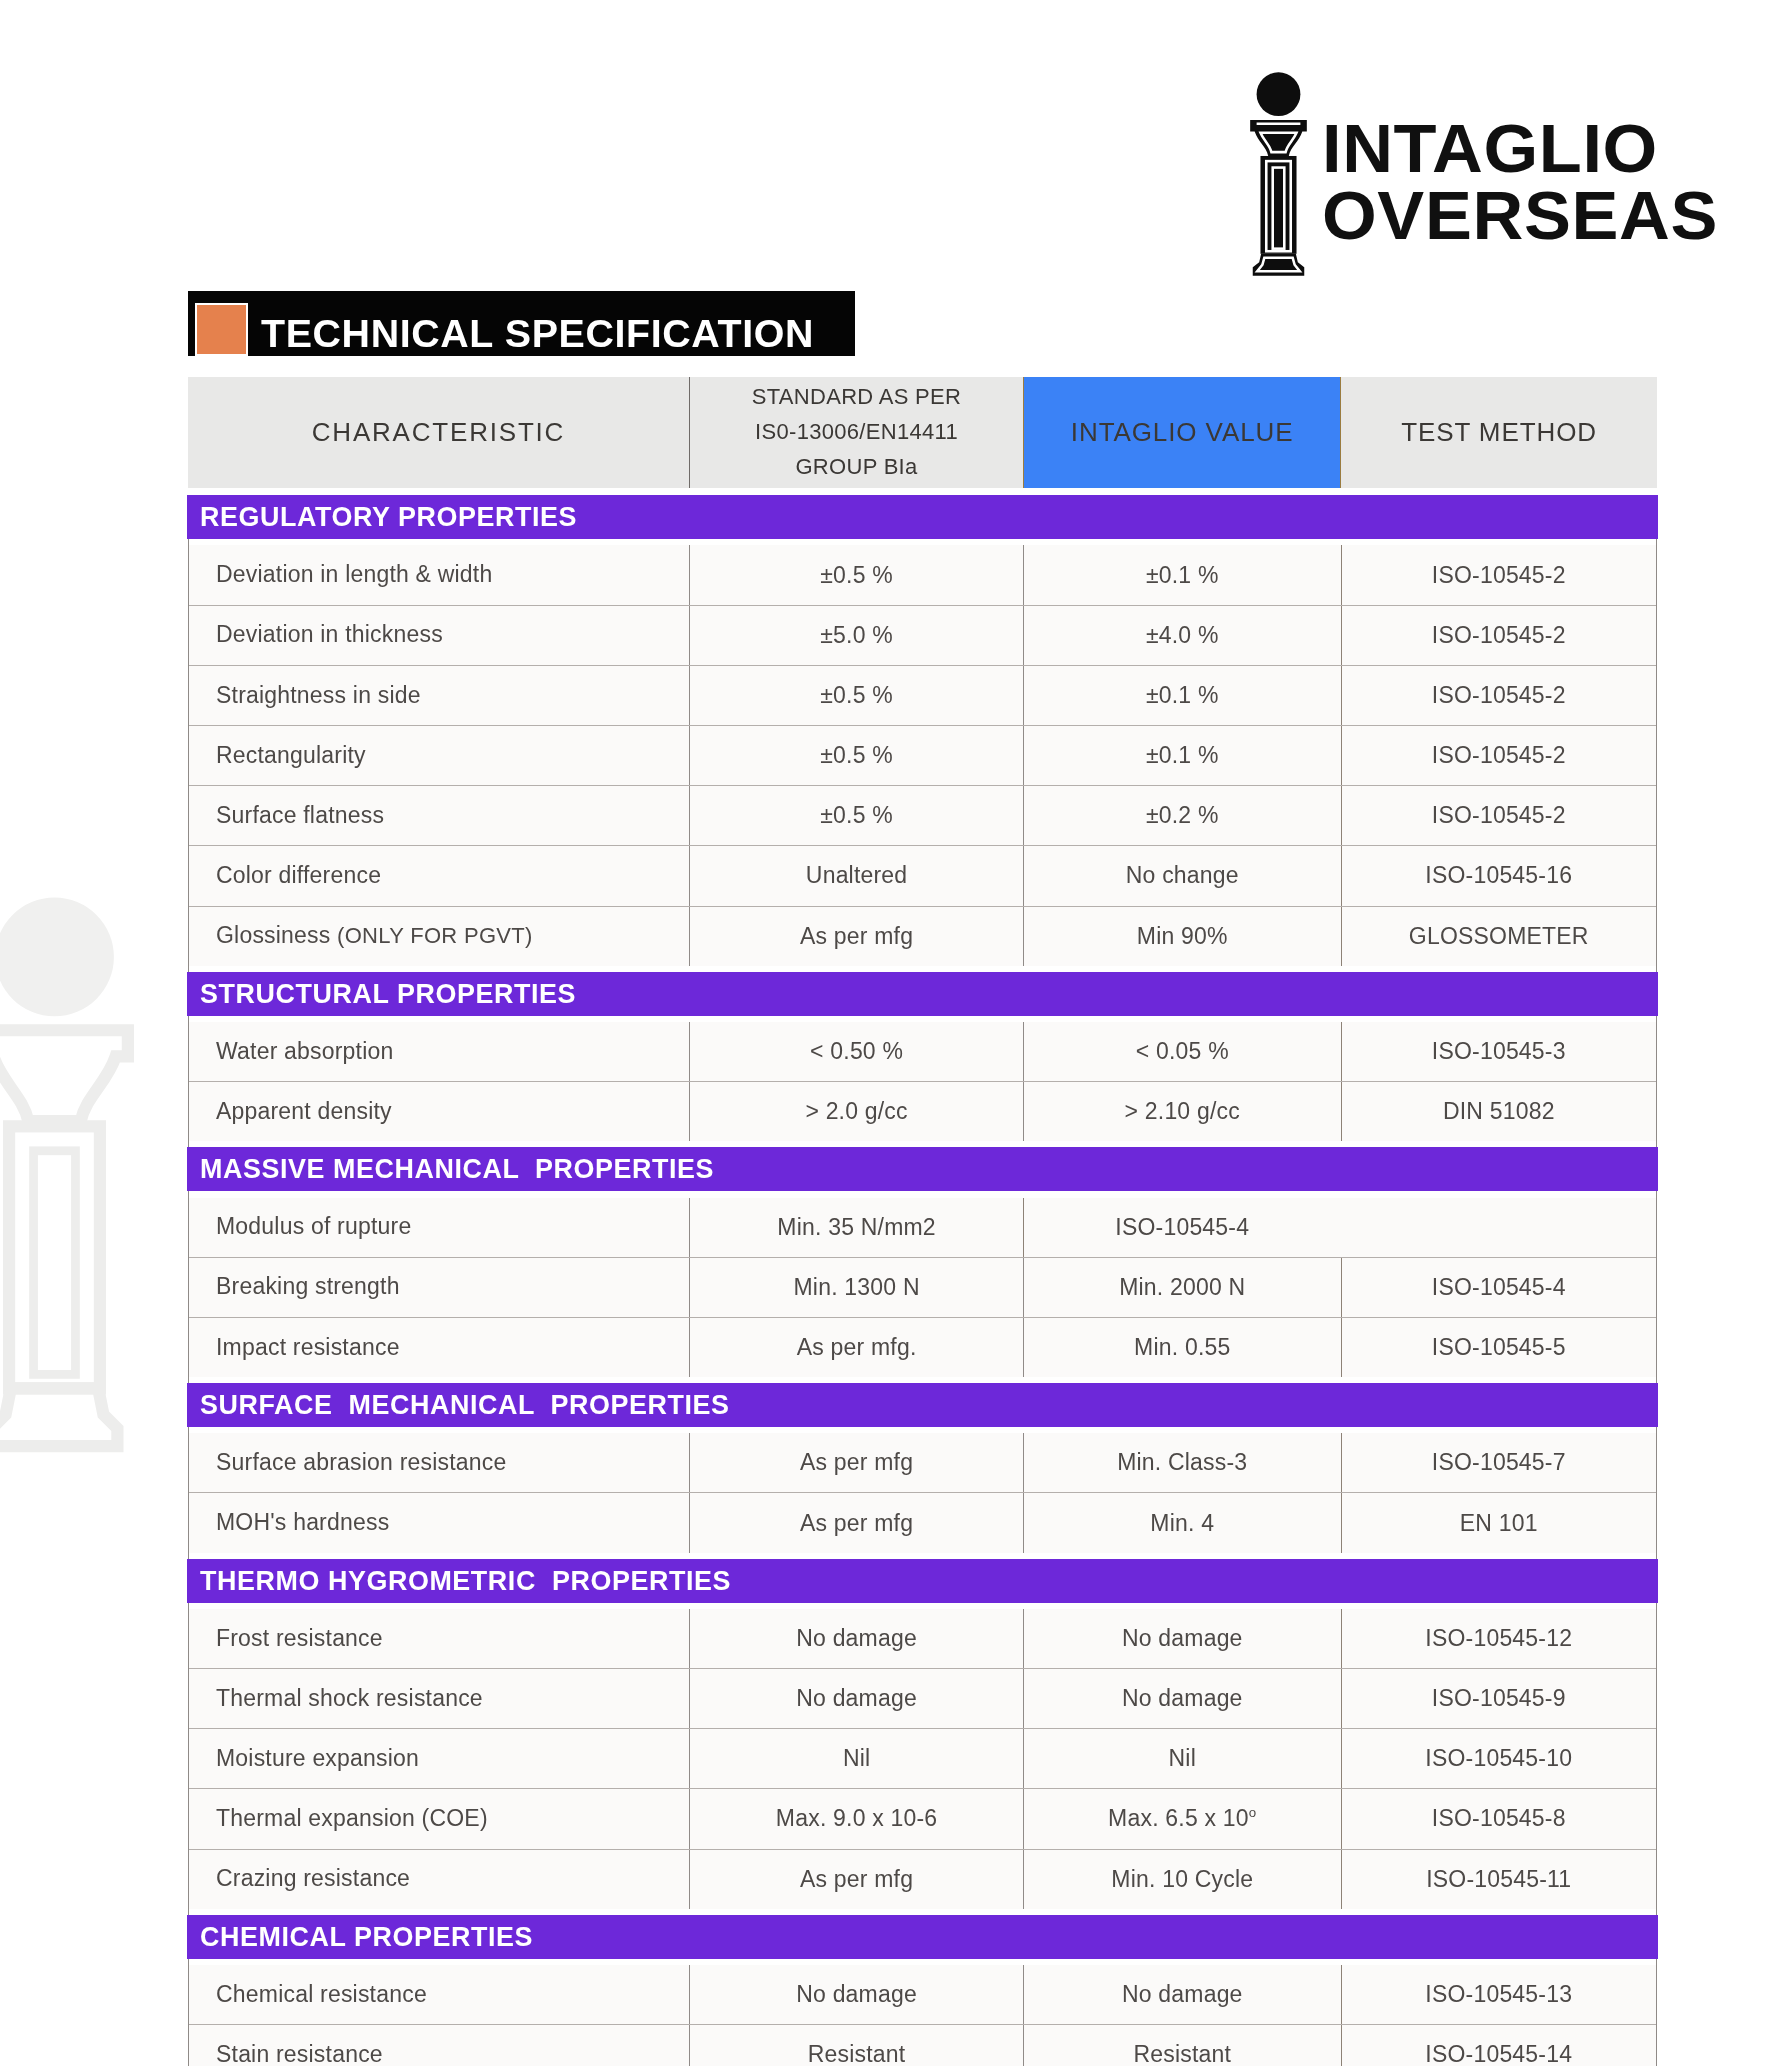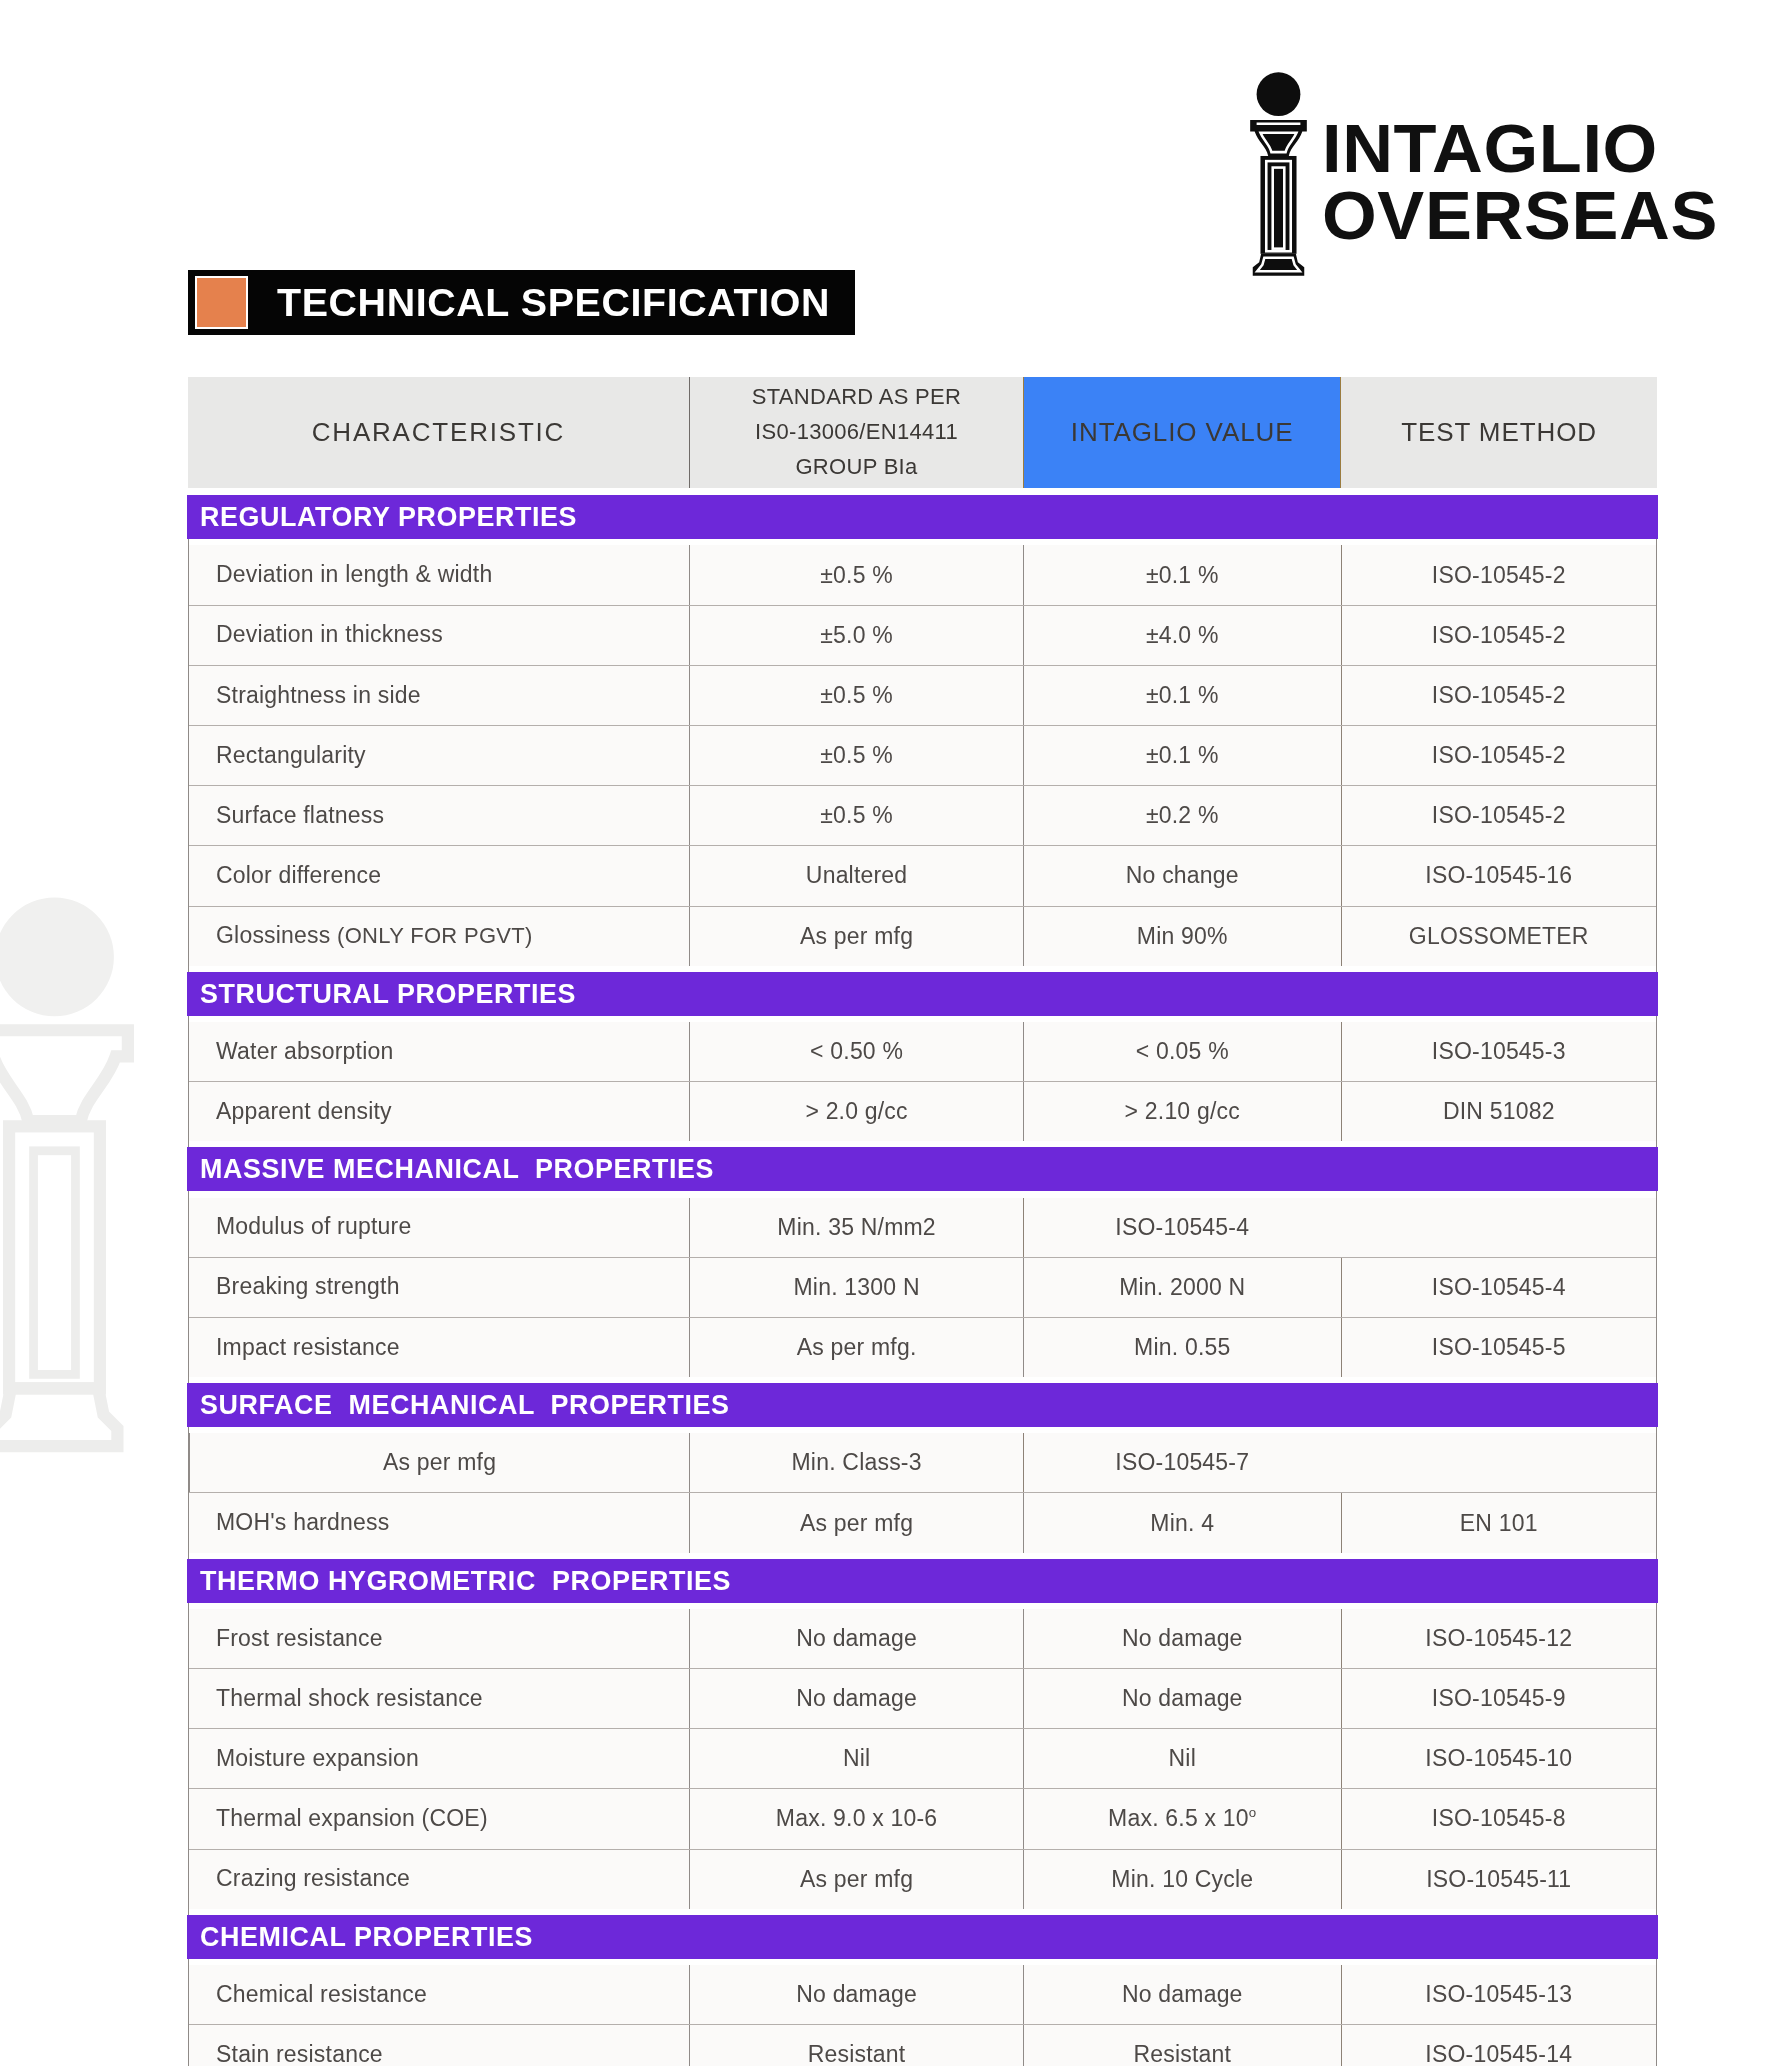--- a/index.html
+++ b/index.html
@@ -15,22 +15,22 @@
   .watermark { position:absolute; left:-114px; top:894px; width:289px; height:559px; }
 
   
   .logo { position:absolute; top:71px; left:1220px; display:flex; align-items:flex-start; }
   .logo-icon { width:69px; height:206px; flex:0 0 auto; }
   .logo-text { margin-left:8.6px; margin-top:45px; color:#101010; font-weight:bold;
                font-size:69px; line-height:0.97; letter-spacing:0.6px; transform:scaleX(1.02); transform-origin:left top; }
   .logo-text div { white-space:nowrap; }
 
   
-  .title-bar { position:absolute; top:270px; left:164px; width:667px; height:65px;
-               background:#050505; display:flex; align-items:center;gap:16px; }
+  .title-bar { position:absolute; top:291px; left:164px; width:667px; height:65px;
+               background:#050505; display:flex; align-items:flex-end; }
   .title-accent { width:49px; height:49px; background:#e5814d; border:2.5px solid #ffffff; margin-left:6.8px; flex:0 0 auto; }
   .title-label { color:#ffffff; font-weight:bold; font-size:39px; letter-spacing:0.6px;
                  margin-left:13.5px; white-space:nowrap; transform:scaleX(1.01); transform-origin:left center; }
 
   
   .spec-table { position:absolute; top:377px; left:164px; width:1469px; color:#4d4947; }
   .grid-row { display:grid; grid-template-columns:34.1% 22.75% 21.65% 21.5%; }
 
   
   .thead { margin-bottom:7.4px; }
@@ -287,20 +287,23 @@
             <span class="stack">Min. 0.55</span>
           </div>
           <div class="cell c4">
             <span class="stack">ISO-10545-5</span>
           </div>
         </div>
         <div class="section-bar">
           <span class="section-bar-label">SURFACE  MECHANICAL  PROPERTIES</span>
         </div>
         <div class="row grid-row">
+          <div class="cell c1">
+            <span class="stack">Surface abrasion resistance</span>
+          </div>
           <div class="cell c2">
             <span class="stack">As per mfg</span>
           </div>
           <div class="cell c3">
             <span class="stack">Min. Class-3</span>
           </div>
           <div class="cell c4">
             <span class="stack">ISO-10545-7</span>
           </div>
         </div>

